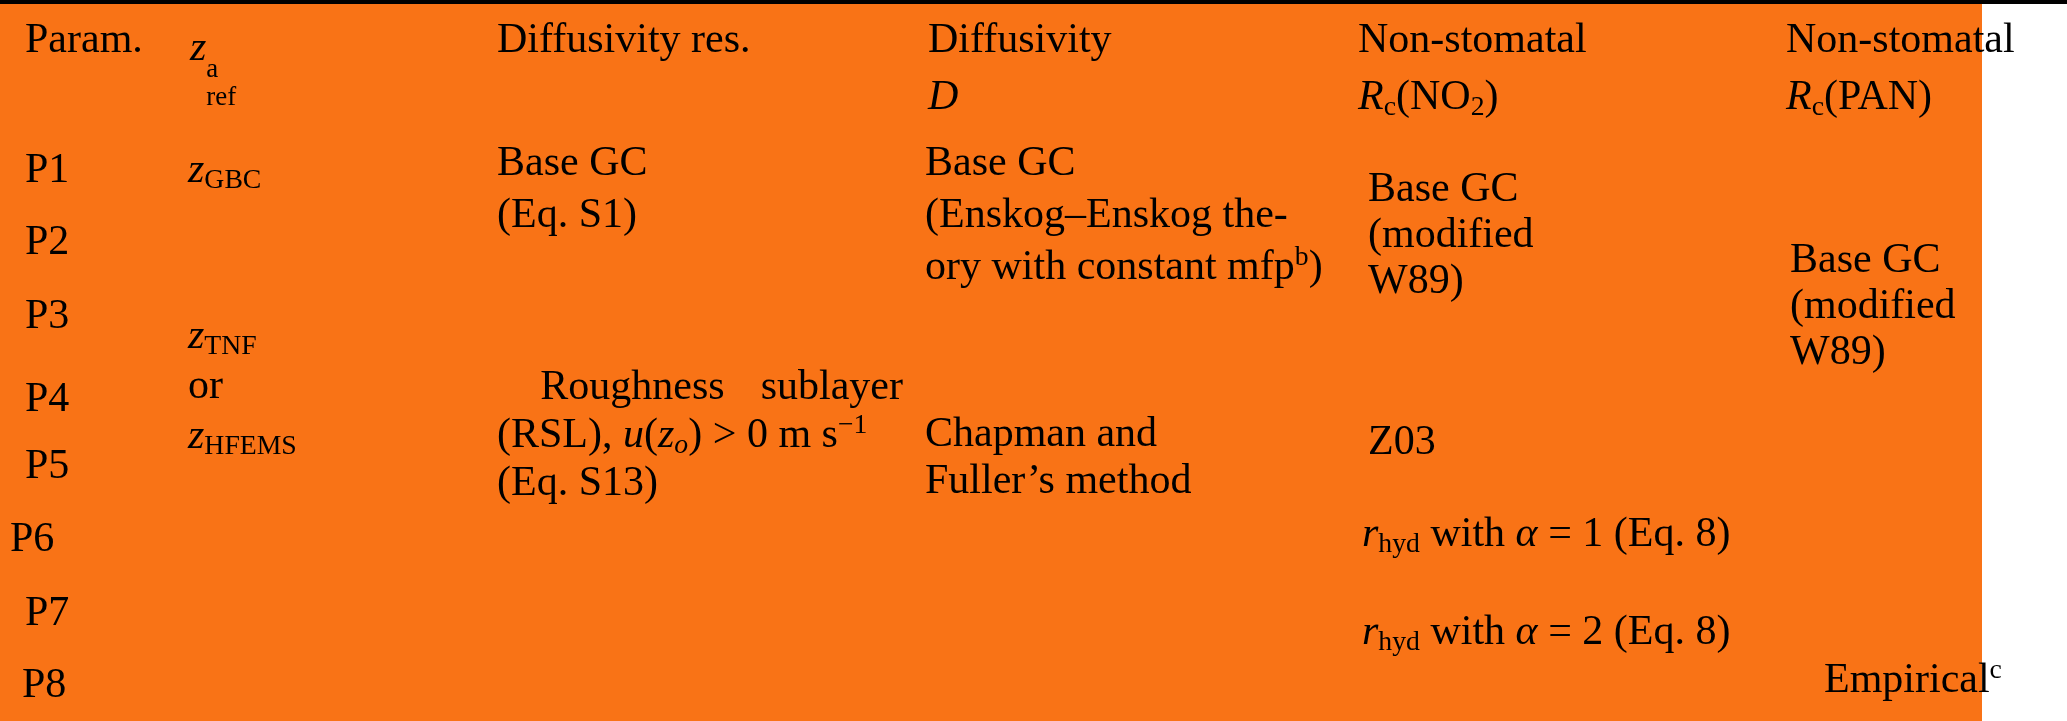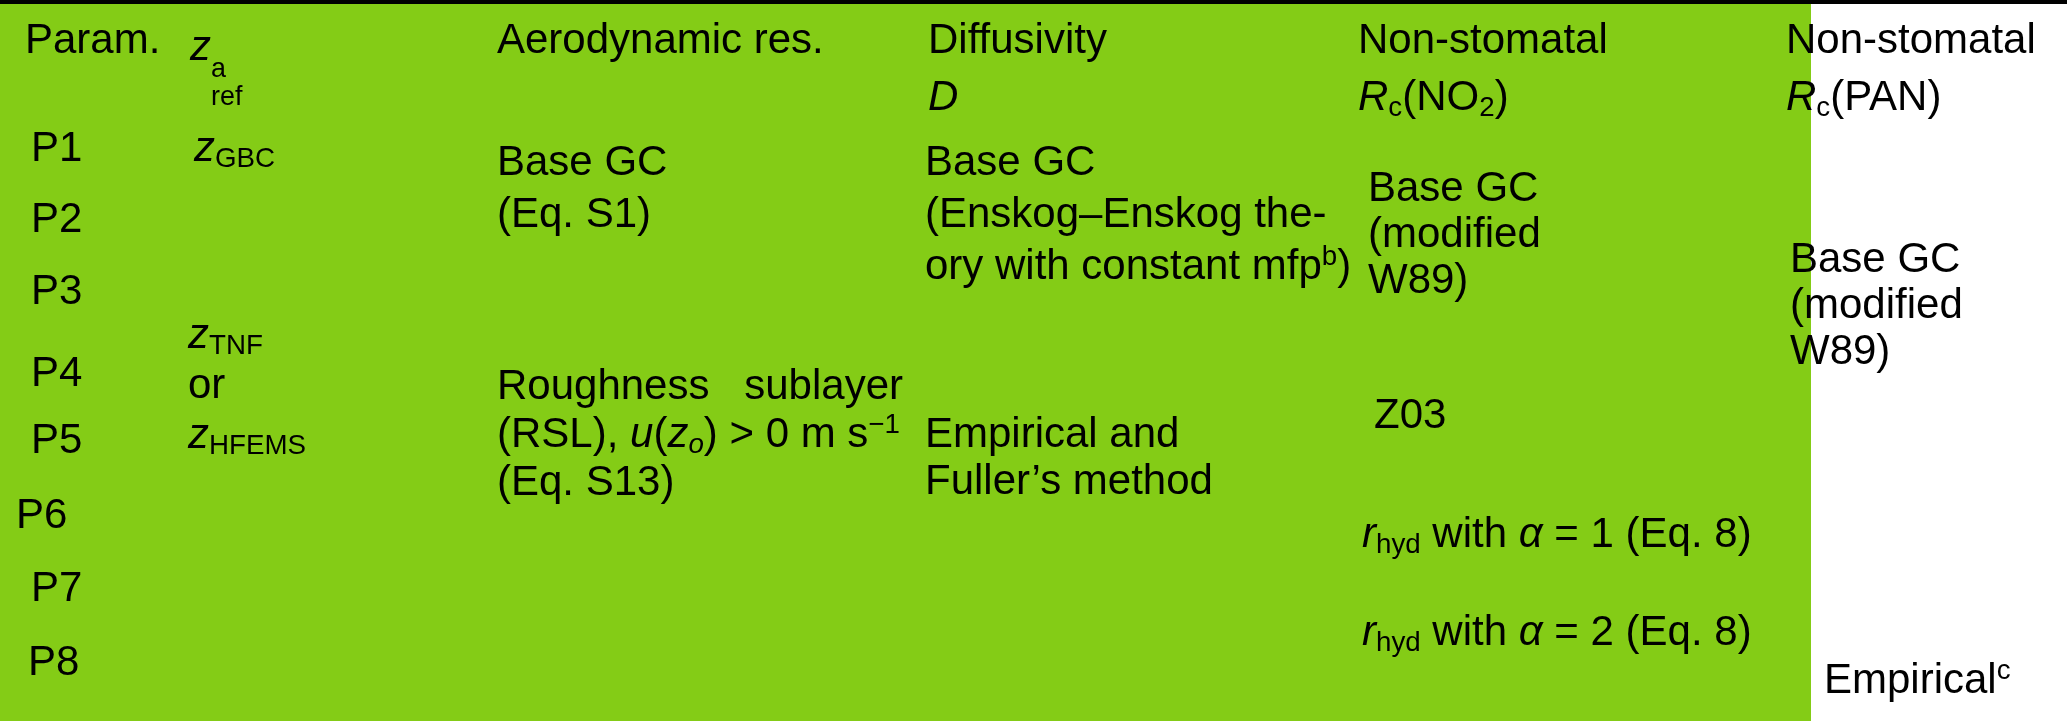--- a/index.html
+++ b/index.html
@@ -1,39 +1,39 @@
 <!DOCTYPE html>
 <html><head>
 <meta charset="utf-8">
 <style>
   html, body { margin: 0; padding: 0; background: #ffffff; }
   .tbl {
     position: relative;
-    width: 1811px;
+    width: 1982px;
     height: 721px;
-    background: #84cc16;
+    background: #f97316;
     color: #000000;
-    font-family: Liberation Sans, sans-serif;
+    font-family: Liberation Serif, serif;
     font-size: 42px;
   }
   .rule { position: absolute; background: #000000; }
   .cell { position: absolute; white-space: nowrap; }
-  .flexc { display: flex; align-items: flex-start; margin-left: 6px; }
+  .flexc { display: flex; align-items: flex-end; }
   .it { font-style: italic; }
   .sb { font-size: 0.66em; vertical-align: -0.22em; line-height: 0; }
   .sp { font-size: 0.66em; vertical-align: 0.52em; line-height: 0; }
   .zstack {
     display: inline-flex;
     flex-direction: column;
     font-size: 0.64em;
     vertical-align: -0.62em;
     text-align: left;
   }
   .zstack span { line-height: 1.05; }
-  .jline { display: flex; justify-content: space-between; width: 406px; }
+  .jline { display: flex; justify-content: flex-end; width: 406px; gap: 36px; }
 </style>
 </head>
 <body>
 
 <div class="tbl">
 
   <div class="rule" style="left:0;top:2;width:2067px;height:4px"></div>
   <div class="rule" style="left:0;top:120;width:2067px;height:3px"></div>
   <div class="rule" style="left:0;top:707;width:2067px;height:4px"></div>
 
@@ -57,21 +57,21 @@
   </div>
 
   <div class="cell" style="left:190px;top:22px">
     <span class="it">z</span><span class="zstack">
         <span>a</span>
         <span>ref</span>
       </span>
   </div>
 
   <div class="cell" style="left:497px;top:10px;line-height:57px">
-    <div>Aerodynamic res.</div>
+    <div>Diffusivity res.</div>
   </div>
 
   <div class="cell" style="left:928px;top:10px;line-height:57px">
     <div>Diffusivity</div>
     <div><span class="it">D</span></div>
   </div>
 
   <div class="cell" style="left:1358px;top:10px;line-height:57px">
     <div>Non-stomatal</div>
     <div><span class="it">R</span><span class="sb">c</span><span>(NO</span><span class="sb">2</span><span>)</span></div>
@@ -128,21 +128,21 @@
     <div><span>(RSL), </span><span class="it">u</span><span>(</span><span class="it">z</span><span class="sb it">o</span><span>) &gt; 0 m s</span><span class="sp">−1</span></div>
     <div>(Eq. S13)</div>
   </div>
 
   <div class="cell" style="left:925px;top:135px;line-height:52px">
     <div>Base GC</div>
     <div>(Enskog–Enskog the-</div>
     <div><span>ory with constant mfp</span><span class="sp">b</span><span>)</span></div>
   </div>
   <div class="cell" style="left:925px;top:409px;line-height:47px">
-    <div>Empirical and</div>
+    <div>Chapman and</div>
     <div>Fuller’s method</div>
   </div>
 
   <div class="cell" style="left:1368px;top:164px;line-height:46px">
     <div>Base GC</div>
     <div>(modified</div>
     <div>W89)</div>
   </div>
   <div class="cell flexc" style="left:1368px;top:390px;height:74px">
     <span>Z03</span>

